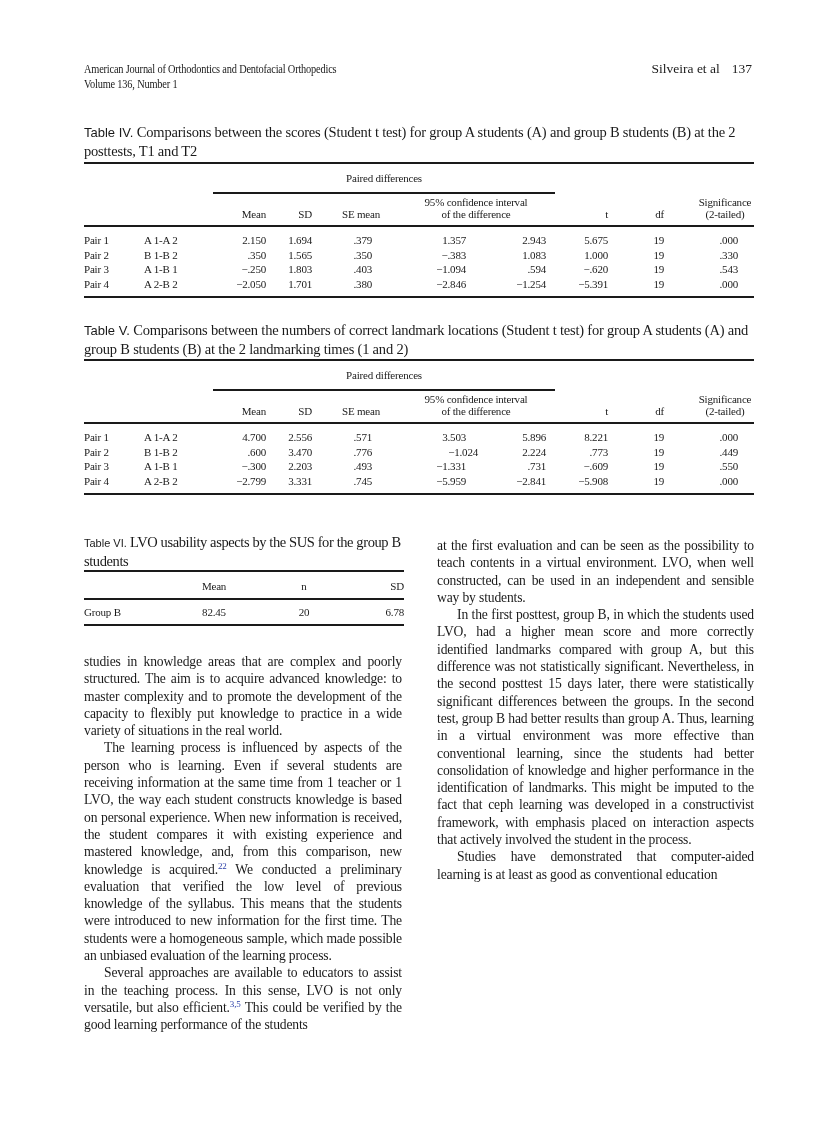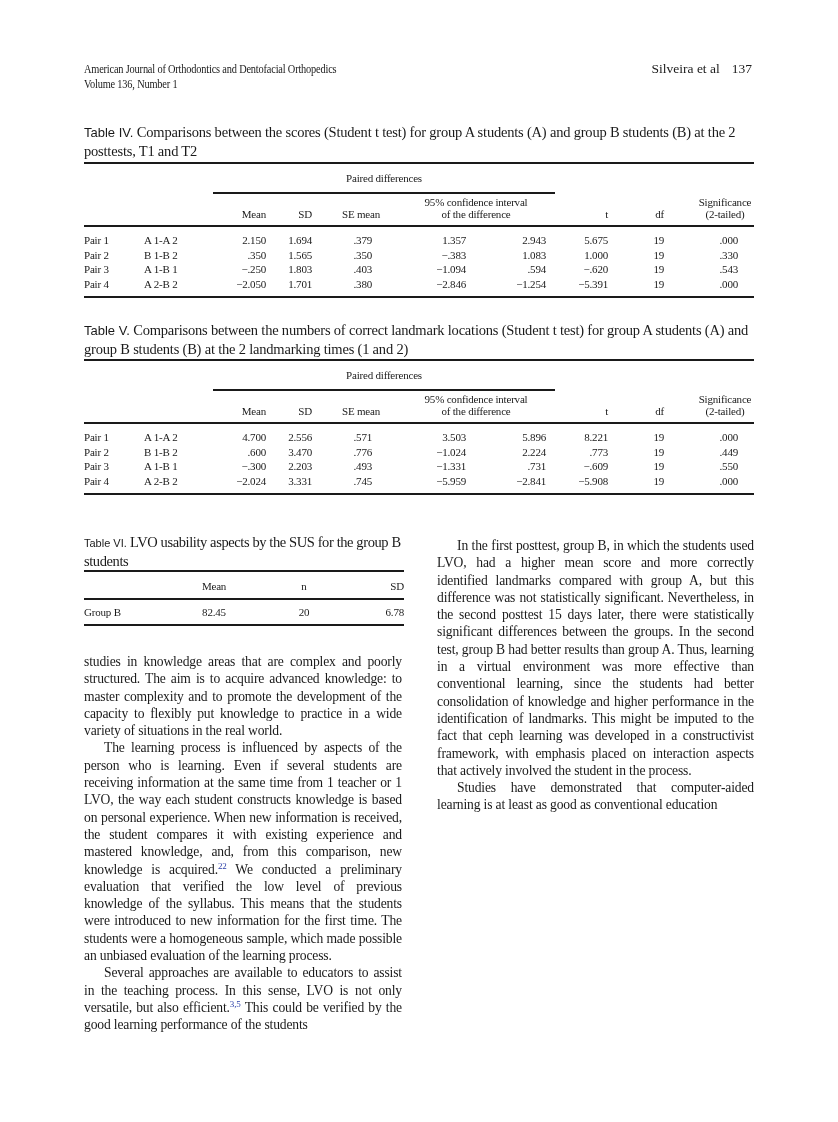--- a/index.html
+++ b/index.html
@@ -134,38 +134,38 @@
     <div class="cell r" style="left:320px;top:72px;width:62px;">3.503</div>
     <div class="cell r" style="left:400px;top:72px;width:62px;">5.896</div>
     <div class="cell r" style="left:480px;top:72px;width:44px;">8.221</div>
     <div class="cell r" style="left:554px;top:72px;width:26px;">19</div>
     <div class="cell r" style="left:610px;top:72px;width:44px;">.000</div>
     <div class="cell " style="left:0px;top:86.5px;width:60px;">Pair 2</div>
     <div class="cell " style="left:60px;top:86.5px;width:70px;">B 1-B 2</div>
     <div class="cell r" style="left:130px;top:86.5px;width:52px;">.600</div>
     <div class="cell r" style="left:188px;top:86.5px;width:40px;">3.470</div>
     <div class="cell r" style="left:238px;top:86.5px;width:50px;">.776</div>
-    <div class="cell r" style="left:320px;top:86.5px;width:62px;">−1.024</div>
+    <div class="cell r" style="left:332px;top:86.5px;width:62px;">−1.024</div>
     <div class="cell r" style="left:400px;top:86.5px;width:62px;">2.224</div>
     <div class="cell r" style="left:480px;top:86.5px;width:44px;">.773</div>
     <div class="cell r" style="left:554px;top:86.5px;width:26px;">19</div>
     <div class="cell r" style="left:610px;top:86.5px;width:44px;">.449</div>
     <div class="cell " style="left:0px;top:101px;width:60px;">Pair 3</div>
     <div class="cell " style="left:60px;top:101px;width:70px;">A 1-B 1</div>
     <div class="cell r" style="left:130px;top:101px;width:52px;">−.300</div>
     <div class="cell r" style="left:188px;top:101px;width:40px;">2.203</div>
     <div class="cell r" style="left:238px;top:101px;width:50px;">.493</div>
     <div class="cell r" style="left:320px;top:101px;width:62px;">−1.331</div>
     <div class="cell r" style="left:400px;top:101px;width:62px;">.731</div>
     <div class="cell r" style="left:480px;top:101px;width:44px;">−.609</div>
     <div class="cell r" style="left:554px;top:101px;width:26px;">19</div>
     <div class="cell r" style="left:610px;top:101px;width:44px;">.550</div>
     <div class="cell " style="left:0px;top:115.5px;width:60px;">Pair 4</div>
     <div class="cell " style="left:60px;top:115.5px;width:70px;">A 2-B 2</div>
-    <div class="cell r" style="left:130px;top:115.5px;width:52px;">−2.024</div>
+    <div class="cell r" style="left:130px;top:115.5px;width:52px;">−2.799</div>
     <div class="cell r" style="left:188px;top:115.5px;width:40px;">3.331</div>
     <div class="cell r" style="left:238px;top:115.5px;width:50px;">.745</div>
     <div class="cell r" style="left:320px;top:115.5px;width:62px;">−5.959</div>
     <div class="cell r" style="left:400px;top:115.5px;width:62px;">−2.841</div>
     <div class="cell r" style="left:480px;top:115.5px;width:44px;">−5.908</div>
     <div class="cell r" style="left:554px;top:115.5px;width:26px;">19</div>
     <div class="cell r" style="left:610px;top:115.5px;width:44px;">.000</div>
     <div class="rule" style="left:0;top:134px;width:670px;height:2px;"></div>
   </div>
 
@@ -185,15 +185,16 @@
   <div class="cell r" style="left:270px;top:36px;width:50px;">6.78</div>
   <div class="rule" style="left:0;top:54px;width:320px;height:2px;"></div>
 </div>
 
 <div class="col col-left" id="col-left">
     <p><span>studies in knowledge areas that are complex and poorly structured. The aim is to acquire advanced knowledge: to master complexity and to promote the development of the capacity to flexibly put knowledge to practice in a wide variety of situations in the real world.</span></p>
     <p class="ind"><span>The learning process is influenced by aspects of the person who is learning. Even if several students are receiving information at the same time from 1 teacher or 1 LVO, the way each student constructs knowledge is based on personal experience. When new information is received, the student compares it with existing experience and mastered knowledge, and, from this comparison, new knowledge is acquired.</span><sup class="cite">22</sup><span> We conducted a preliminary evaluation that verified the low level of previous knowledge of the syllabus. This means that the students were introduced to new information for the first time. The students were a homogeneous sample, which made possible an unbiased evaluation of the learning process.</span></p>
     <p class="ind"><span>Several approaches are available to educators to assist in the teaching process. In this sense, LVO is not only versatile, but also efficient.</span><sup class="cite">3,5</sup><span> This could be verified by the good learning performance of the students</span></p>
   </div>
 <div class="col col-right" id="col-right">
+    <p><span>at the first evaluation and can be seen as the possibility to teach contents in a virtual environment. LVO, when well constructed, can be used in an independent and sensible way by students.</span></p>
     <p class="ind"><span>In the first posttest, group B, in which the students used LVO, had a higher mean score and more correctly identified landmarks compared with group A, but this difference was not statistically significant. Nevertheless, in the second posttest 15 days later, there were statistically significant differences between the groups. In the second test, group B had better results than group A. Thus, learning in a virtual environment was more effective than conventional learning, since the students had better consolidation of knowledge and higher performance in the identification of landmarks. This might be imputed to the fact that ceph learning was developed in a constructivist framework, with emphasis placed on interaction aspects that actively involved the student in the process.</span></p>
     <p class="ind"><span>Studies have demonstrated that computer-aided learning is at least as good as conventional education</span></p>
   </div>
 
 </body></html>

